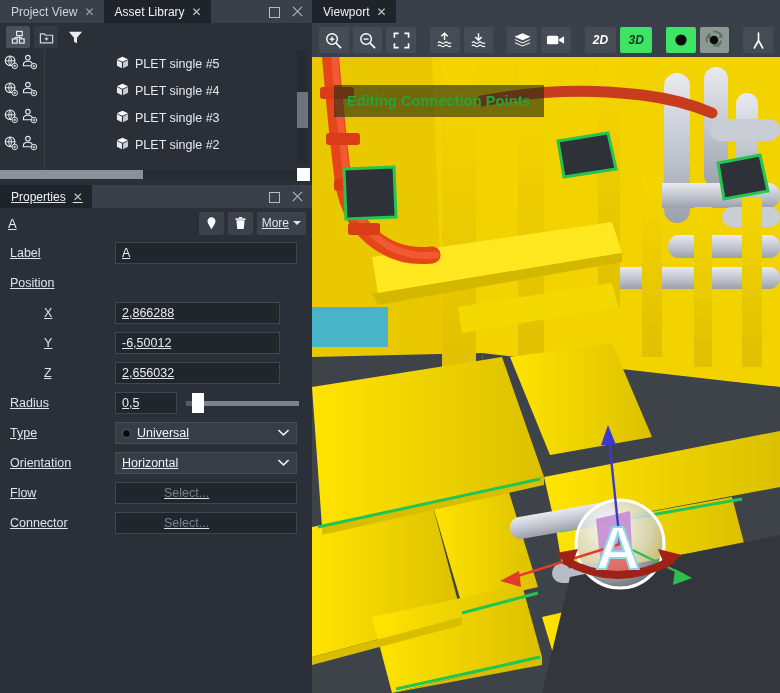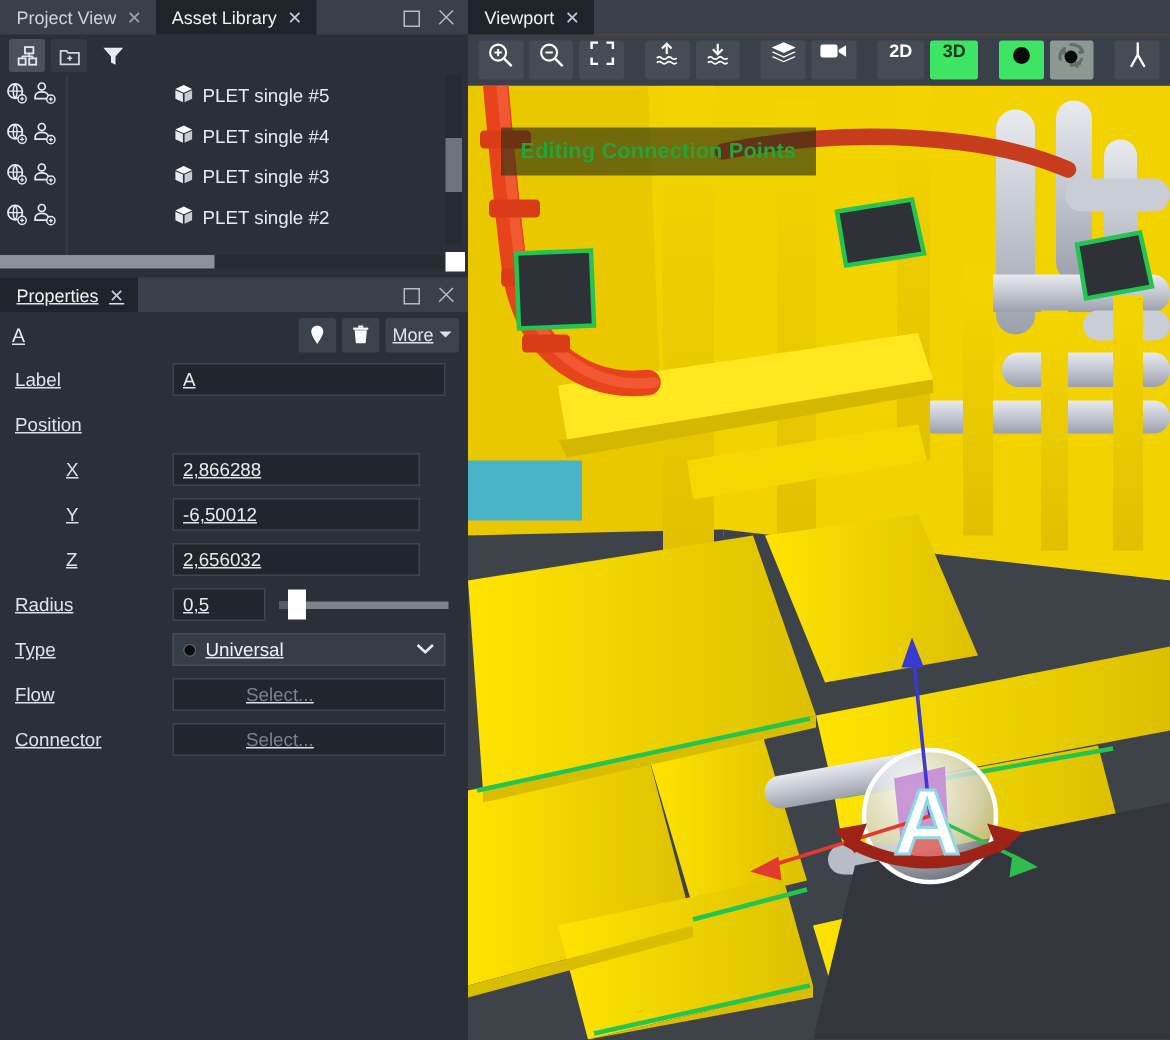--- a/index.html
+++ b/index.html
@@ -117,29 +117,29 @@
   }
   .sel .chev { margin-left:auto; }
   .bullet { width:9px;height:9px;border-radius:50%;background:#0d0d0d; margin-right:6px;
             box-shadow:0 0 0 1px #5b626c inset; }
   .sliderwrap { display:flex; align-items:center; }
   .track { height:5px; background:#7d838b; position:relative; }
   .trackpre { position:absolute;left:0;top:0;height:5px;background:#545b64; }
   .knob { position:absolute; width:12px; height:20px; background:#ffffff; top:-7.5px; }
 
   
-  #right { position:absolute; left:312px; top:0; width:468px; height:693px; background:#a16207; }
+  #right { position:absolute; left:312px; top:0; width:468px; height:693px; background:#ffffff; }
   #vptabbar { background:#3a4049; height:23px; display:flex; align-items:stretch; }
   #vptoolbar {
     height:34px; background:#3a4049; display:flex; align-items:center; gap:4px;
     padding: 0 7px;
   }
   .tbtn {
     width:30px;height:26px;background:#454c56;border-radius:2px;
-    display:flex;justify-content:center; color:#ffffff;
+    display:flex;align-items:center;justify-content:center; color:#ffffff;font-style:italic;
   }
   .tbtn.sep { margin-left:10px; }
   .tbtn.green { background:#3ee564; color:#17371f; }
   .tbtn.wide { width:32px; font-size:12px; font-weight:bold; }
   .tbtn.greensphere { background:#3ee564; }
   .tbtn.graysphere { background:#8a9a93; }
 
   #canvas { position:absolute; left:0; top:57px; width:468px; height:636px; overflow:hidden; background:#3b3f46; }
   .banner {
     position:absolute; left:22px; top:28px; padding:8px 13px;
@@ -387,20 +387,31 @@
           <span class="bullet"></span>
           <span>Universal</span>
           <span class="chev">
             <svg width="13" height="9" viewBox="0 0 14 9">
                 <path d="M1.5 1.8L7 7 12.5 1.8" stroke="#eaeef2" stroke-width="1.8" fill="none"></path>
               </svg>
           </span>
         </div>
       </div>
 
+      <div class="field">
+        <span class="lbl" style="width:105px">Orientation</span>
+        <div class="sel" style="width:182px">
+          <span>Horizontal</span>
+          <span class="chev">
+            <svg width="13" height="9" viewBox="0 0 14 9">
+                <path d="M1.5 1.8L7 7 12.5 1.8" stroke="#eaeef2" stroke-width="1.8" fill="none"></path>
+              </svg>
+          </span>
+        </div>
+      </div>
 
       <div class="field">
         <span class="lbl" style="width:105px">Flow</span>
         <div class="inp ph" style="width:182px">
           <span>Select...</span>
         </div>
       </div>
 
       <div class="field">
         <span class="lbl" style="width:105px">Connector</span>

